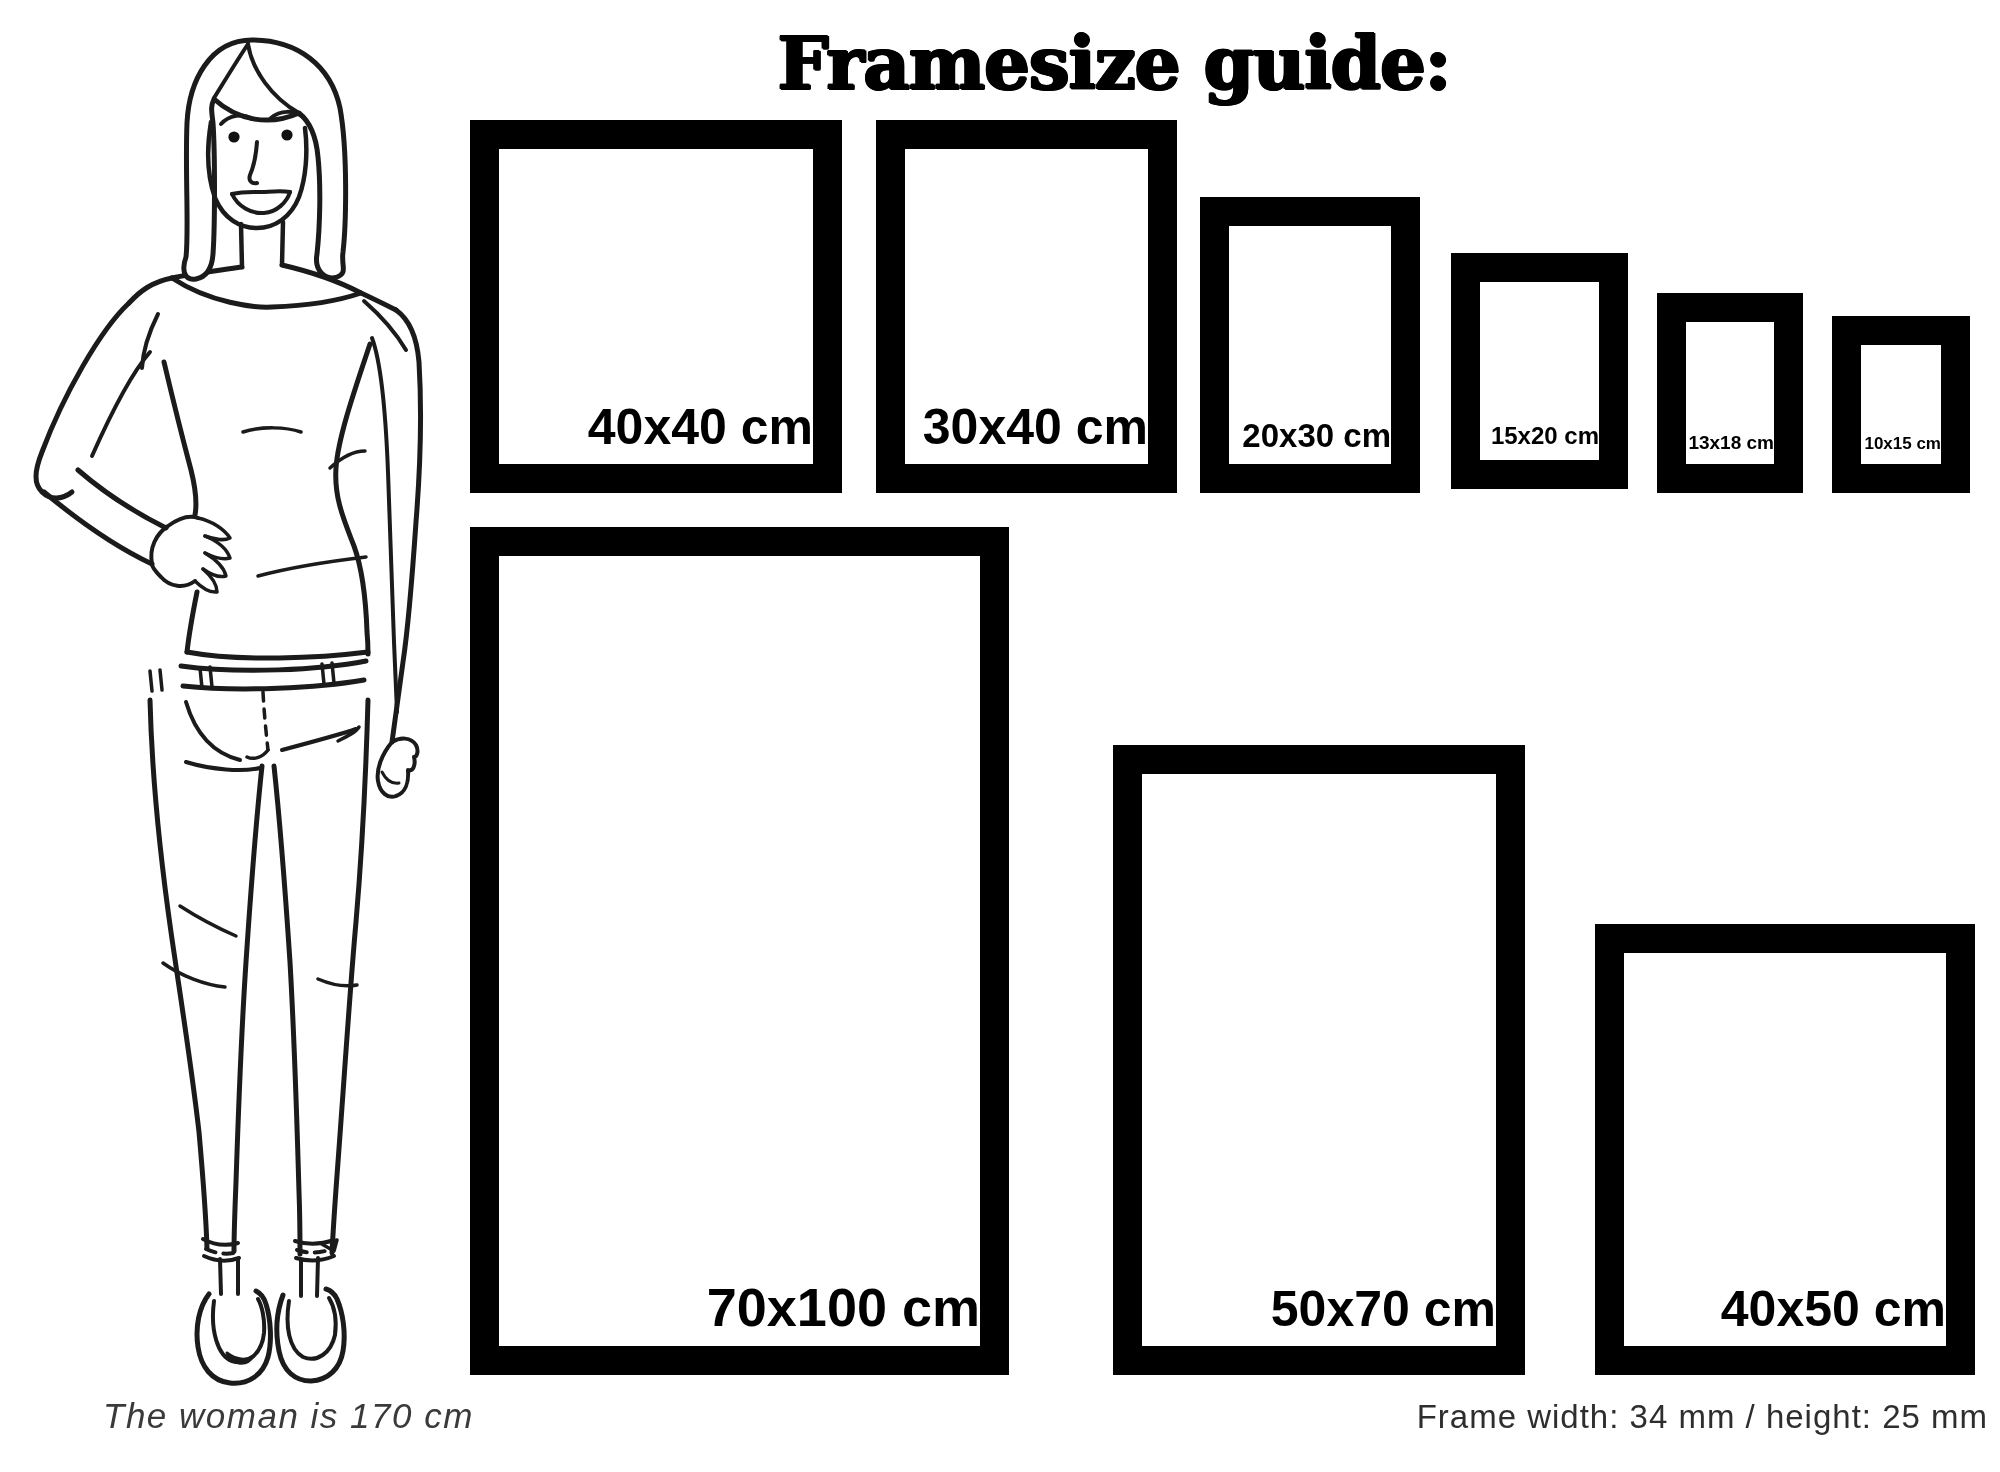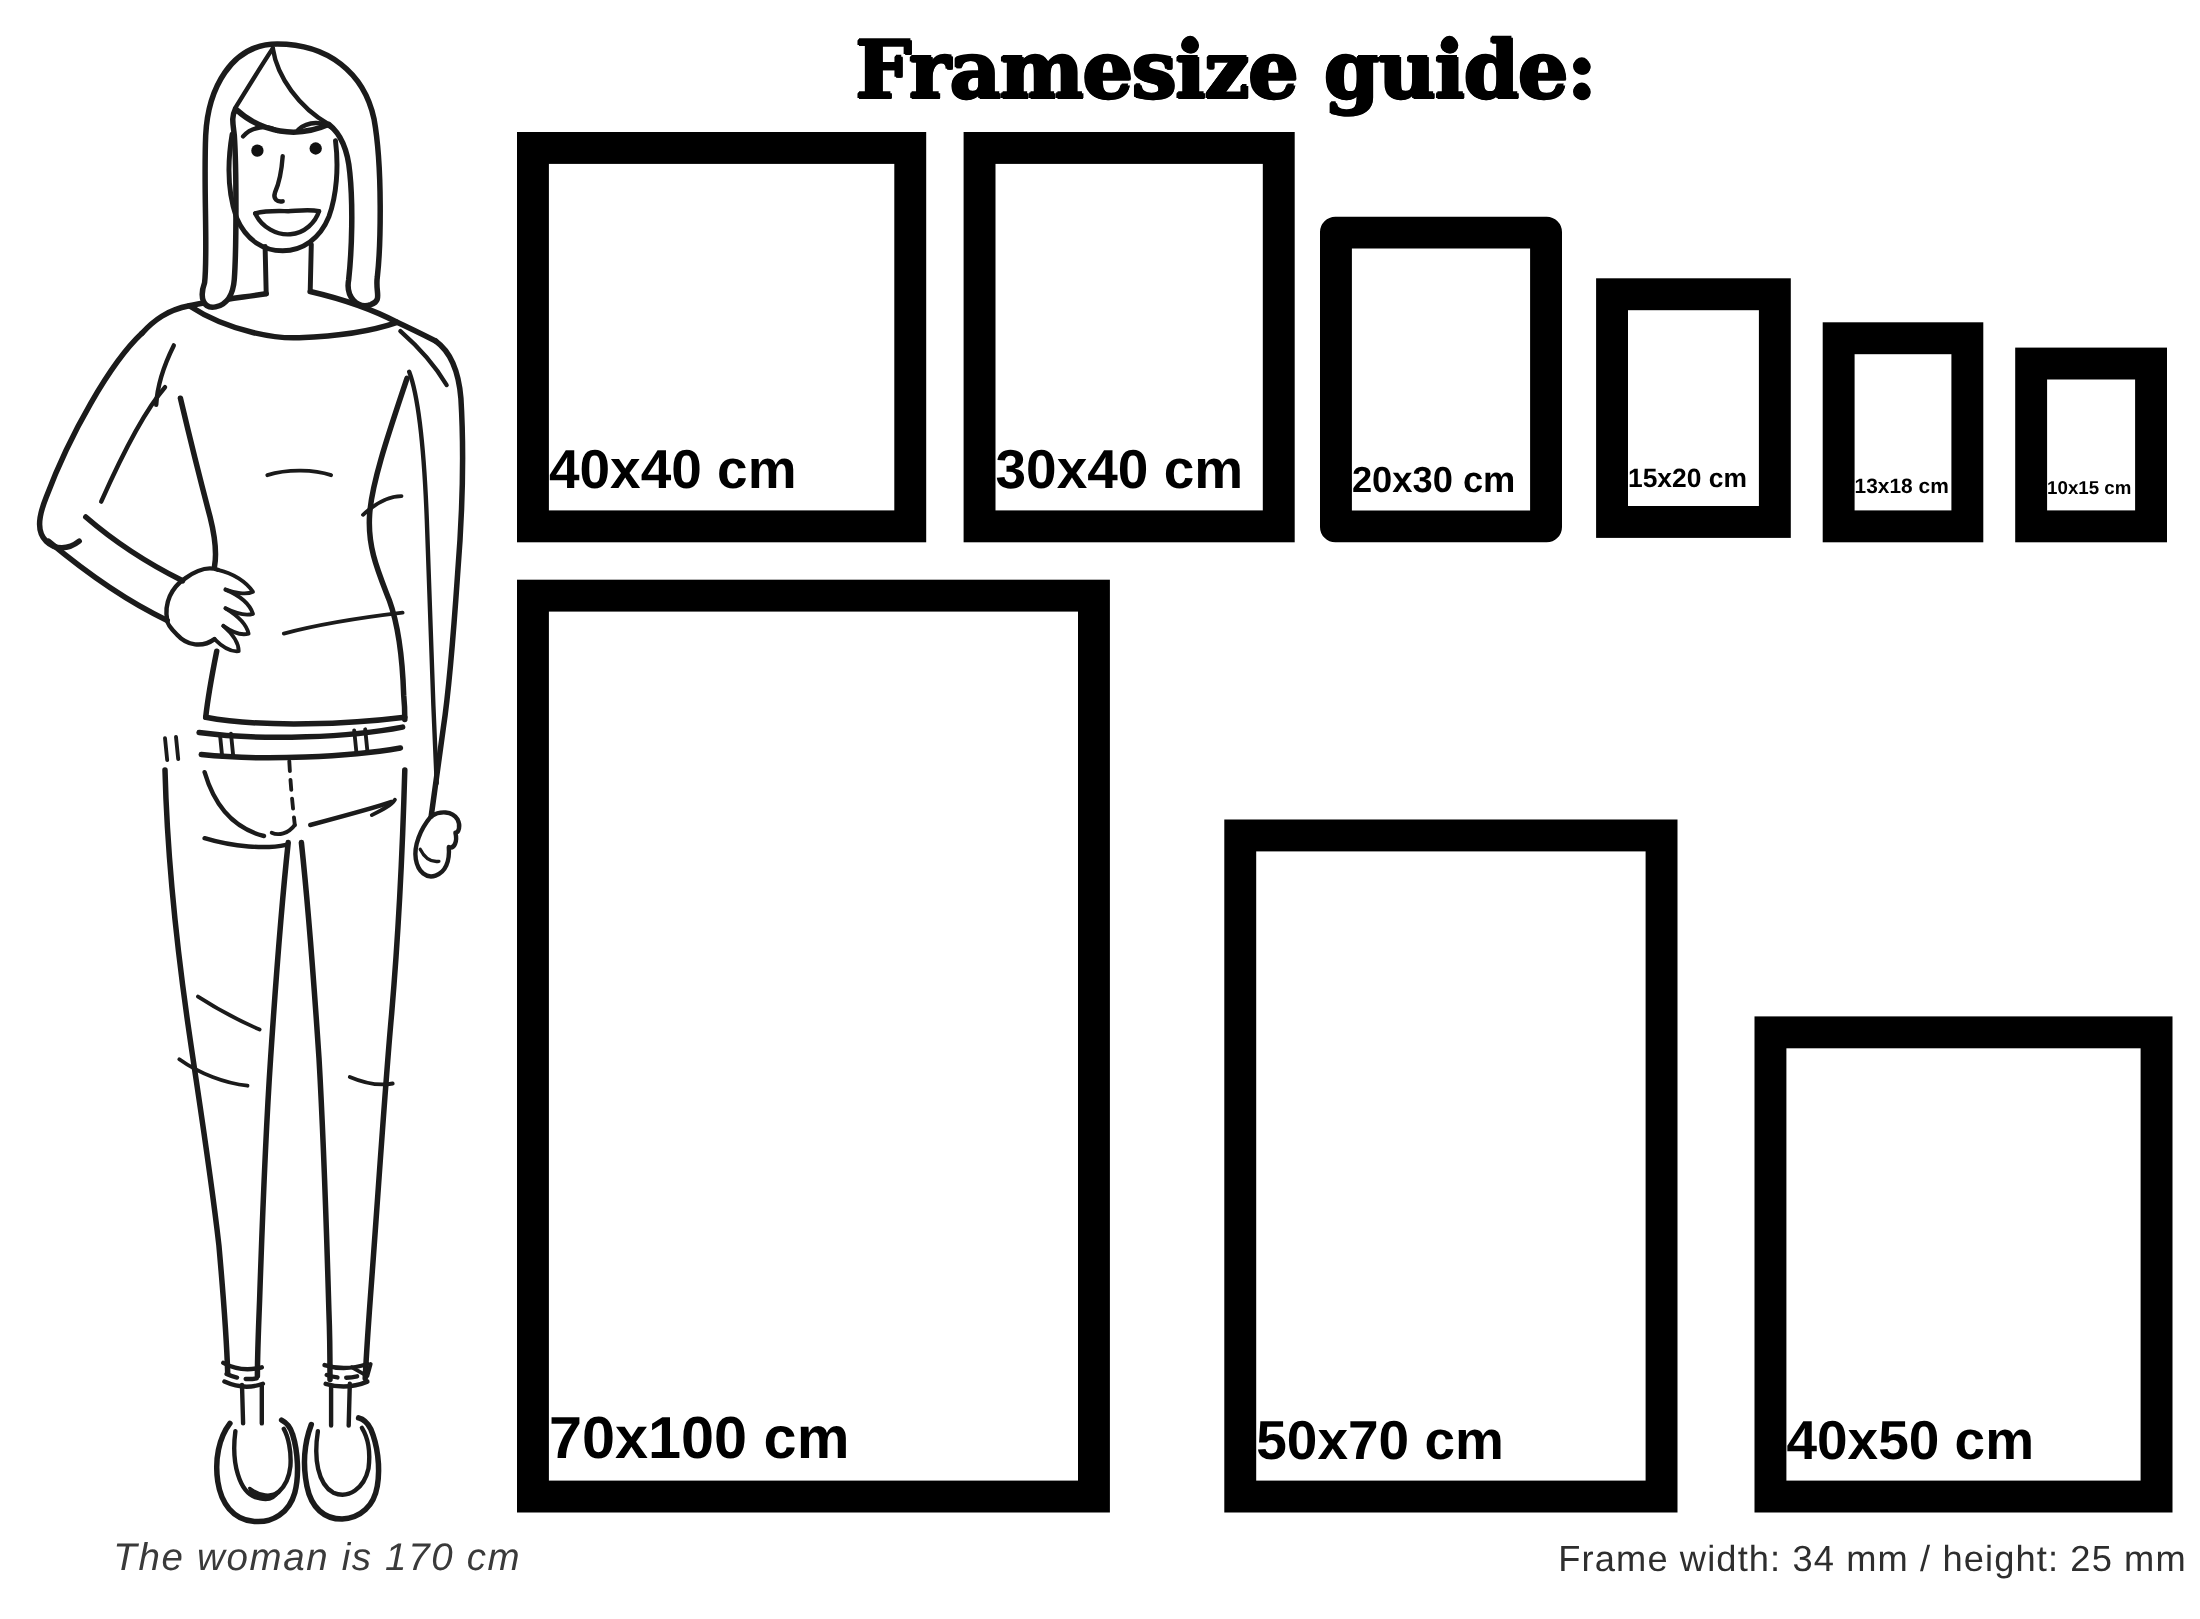--- a/index.html
+++ b/index.html
@@ -10,21 +10,21 @@
   .title{
     position:absolute;left:750px;top:10px;width:700px;margin:14px;
     font-family:"DejaVu Serif", serif;font-weight:bold;font-size:72px;line-height:1.1;
     color:#000;text-align:center;white-space:nowrap;
     text-shadow:1.4px 0 #000,-1.4px 0 #000,0 1.4px #000,0 -1.4px #000,1px 1px #000,-1px -1px #000;
     letter-spacing:-1px;
   }
   .frame{
     position:absolute;box-sizing:border-box;background:#fff;
     border:29px solid #000;
-    display:flex;align-items:flex-end;justify-content:flex-start;
+    display:flex;align-items:flex-end;justify-content:flex-end;
   }
   .frame-label{
     font-weight:bold;line-height:1;padding-bottom:12px;color:#000;white-space:nowrap;
     font-family:"Liberation Sans", sans-serif;letter-spacing:0px;
   }
   .caption{
     position:absolute;left:103px;top:1396px;
     font-size:35px;font-style:italic;font-weight:normal;color:#3a3a3a;
     letter-spacing:1.5px;white-space:nowrap;
   }
@@ -133,21 +133,21 @@
       <path d="M241,224 L242,267 M283,222 L282,265" stroke-width="4.5"></path>
     </g>
   </svg>
 
   <div class="frame" style="left: 470px; top: 120px; width: 372px; height: 373px; border-width: 29px; border-color: rgb(0, 0, 0);">
       <span class="frame-label" style="font-size: 50px; color: rgb(0, 0, 0);">40x40 cm</span>
     </div>
   <div class="frame" style="left: 876px; top: 120px; width: 301px; height: 373px; border-width: 29px; border-color: rgb(0, 0, 0);">
       <span class="frame-label" style="font-size: 50px; color: rgb(0, 0, 0);">30x40 cm</span>
     </div>
-  <div class="frame" style="left: 1200px; top: 197px; width: 220px; height: 296px; border-width: 29px; border-color: rgb(0, 0, 0); border-radius: 14px;">
+  <div class="frame" style="left: 1200px; top: 197px; width: 220px; height: 296px; border-width: 29px; border-color: rgb(0, 0, 0);">
       <span class="frame-label" style="font-size: 33px; color: rgb(0, 0, 0);">20x30 cm</span>
     </div>
   <div class="frame" style="left: 1451px; top: 253px; width: 177px; height: 236px; border-width: 29px; border-color: rgb(0, 0, 0);">
       <span class="frame-label" style="font-size: 24px; color: rgb(0, 0, 0);">15x20 cm</span>
     </div>
   <div class="frame" style="left: 1657px; top: 293px; width: 146px; height: 200px; border-width: 29px; border-color: rgb(0, 0, 0);">
       <span class="frame-label" style="font-size: 19px; color: rgb(0, 0, 0);">13x18 cm</span>
     </div>
   <div class="frame" style="left: 1832px; top: 316px; width: 138px; height: 177px; border-width: 29px; border-color: rgb(0, 0, 0);">
       <span class="frame-label" style="font-size: 17px; color: rgb(0, 0, 0);">10x15 cm</span>

